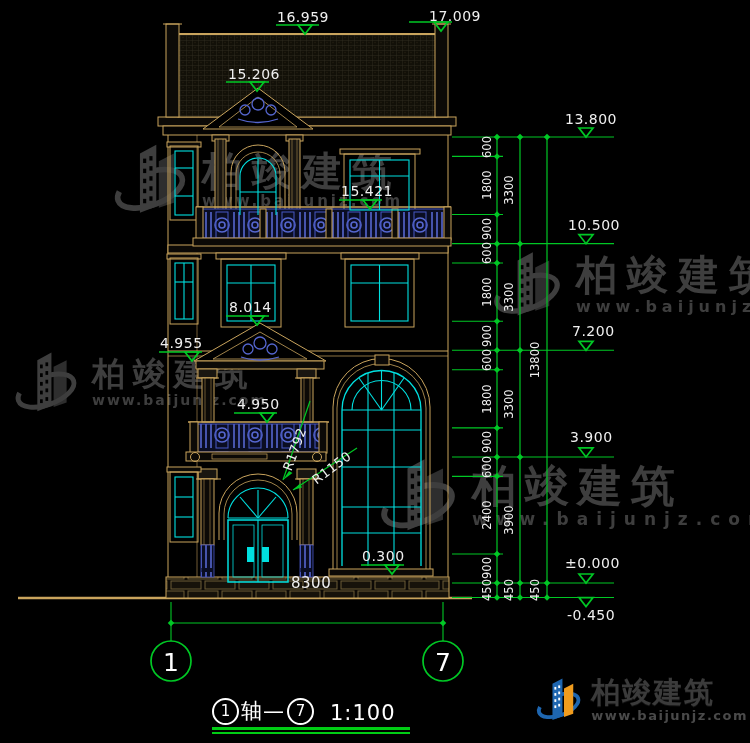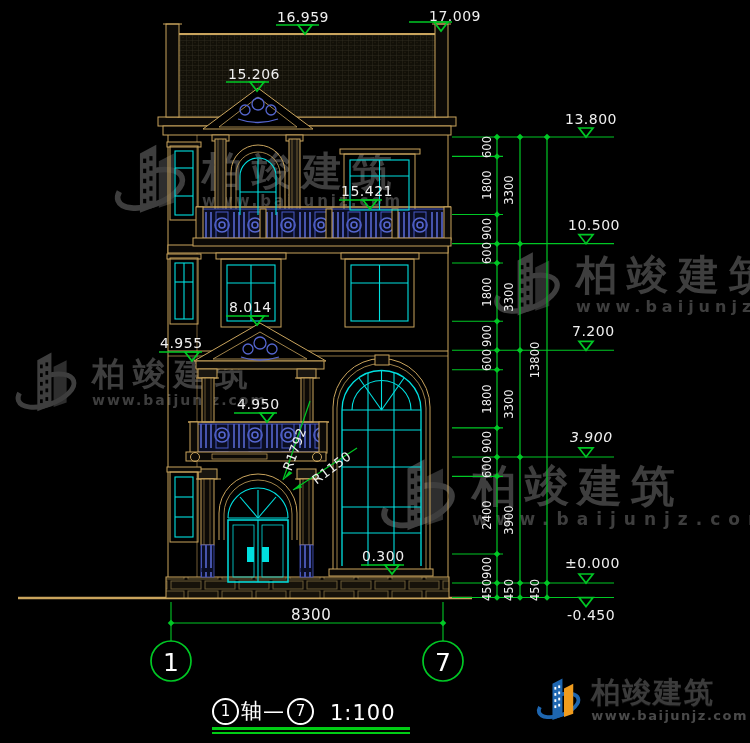--- a/index.html
+++ b/index.html
@@ -363,25 +363,25 @@
   <span class="dimtxt" style="left:160px;top:336px;">4.955</span>
   <span class="dimtxt" style="left:237px;top:397px;">4.950</span>
   <span class="dimtxt" style="left:362px;top:549px;">0.300</span>
 
   <span class="dimtxt sm rot" style="left:281px;top:468px;transform:rotate(-70deg);">R1792</span>
   <span class="dimtxt sm rot" style="left:310px;top:476px;transform:rotate(-37deg);">R1150</span>
 
   <span class="dimtxt" style="left:565px;top:112px;">13.800</span>
   <span class="dimtxt" style="left:568px;top:218px;">10.500</span>
   <span class="dimtxt" style="left:572px;top:324px;">7.200</span>
-  <span class="dimtxt" style="left:570px;top:430px;font-style:italic;">3.900</span>
+  <span class="dimtxt" style="left:570px;top:430px;">3.900</span>
   <span class="dimtxt" style="left:565px;top:556px;">±0.000</span>
   <span class="dimtxt" style="left:567px;top:608px;">-0.450</span>
 
-  <span class="dimtxt" style="left:291px;top:608px;font-size:15px;">8300</span>
+  <span class="dimtxt" style="left:291px;top:576px;font-size:15px;">8300</span>
   <span class="axisnum" style="left:171px;top:662px;">1</span>
   <span class="axisnum" style="left:443px;top:662px;">7</span>
 
   <div id="titleblk">
     <span class="circ">1</span>
     <span class="t-main">轴—</span>
     <span class="circ">7</span>
     <span class="t-scale">1:100</span>
   </div>
   <div class="uline" style="top:727px;width:198px;height:3px;"></div>

